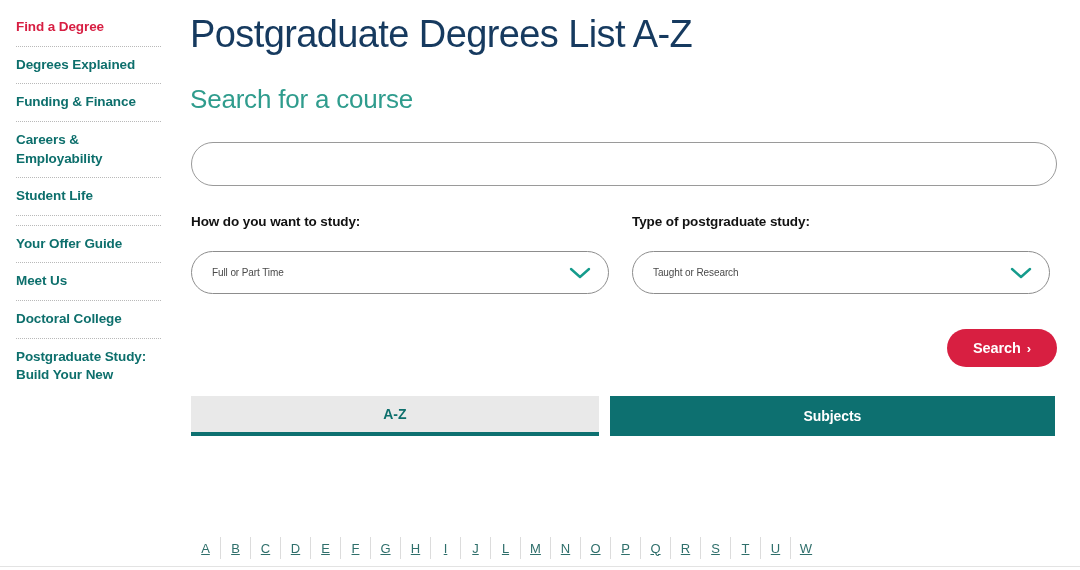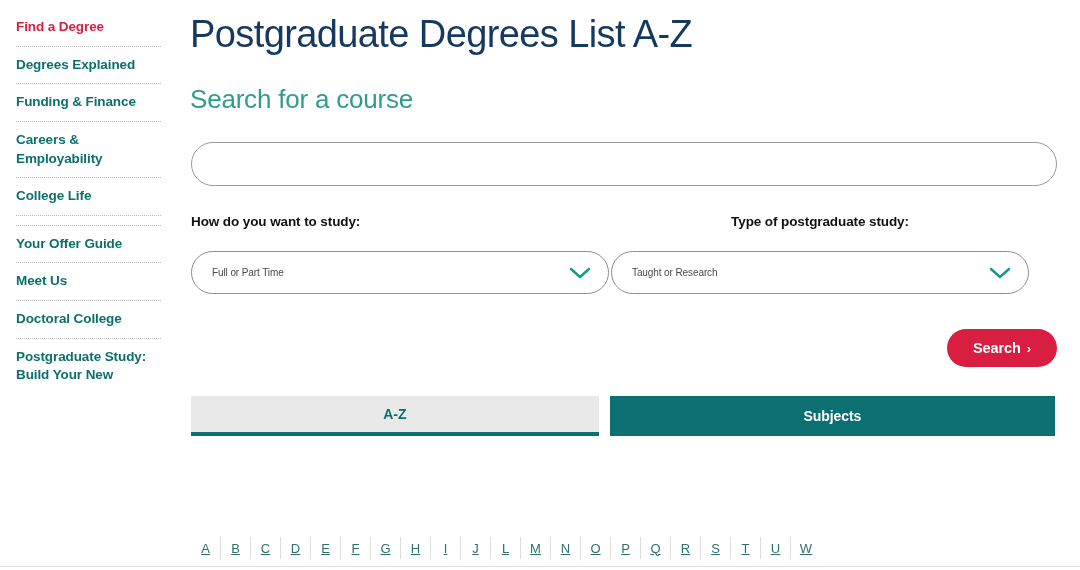--- a/index.html
+++ b/index.html
@@ -89,21 +89,21 @@
     padding: 0 22px;
     outline: none;
   }
 
   
   .field {
     position: absolute;
     width: 418px;
   }
   #field-study { left: 1px; top: 214px; }
-  #field-type  { left: 421px; top: 214px; text-align: center; }
+  #field-type  { left: 442px; top: 214px; }
   .field-label {
     font-size: 13.5px;
     font-weight: bold;
     color: #111111;
     letter-spacing: -0.1px;
     display: block;
     margin-bottom: 22px;
   }
   .select-wrap {
     position: relative;
@@ -229,21 +229,21 @@
 
   <nav id="sidebar">
       <a class="nav-item active">Find a Degree</a>
       <div class="nav-sep"></div>
       <a class="nav-item">Degrees Explained</a>
       <div class="nav-sep"></div>
       <a class="nav-item">Funding &amp; Finance</a>
       <div class="nav-sep"></div>
       <a class="nav-item">Careers &amp; Employability</a>
       <div class="nav-sep"></div>
-      <a class="nav-item">College Life</a>
+      <a class="nav-item">Student Life</a>
       <div class="nav-sep"></div>
       <div class="nav-sep"></div>
       <a class="nav-item">Your Offer Guide</a>
       <div class="nav-sep"></div>
       <a class="nav-item">Meet Us</a>
       <div class="nav-sep"></div>
       <a class="nav-item">Doctoral College</a>
       <div class="nav-sep"></div>
       <a class="nav-item">Postgraduate Study: Build Your New</a>
     </nav>

